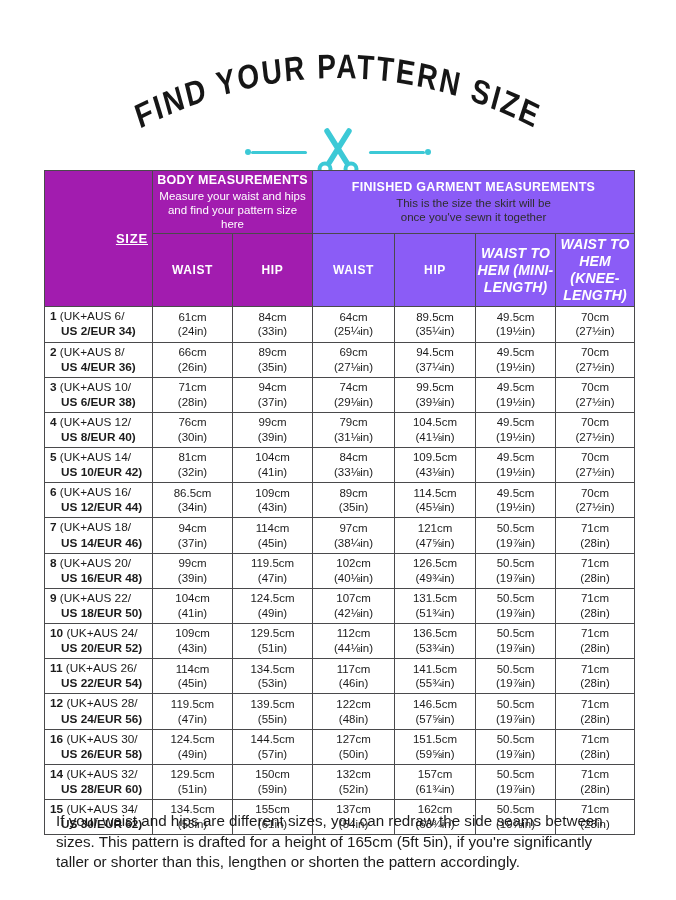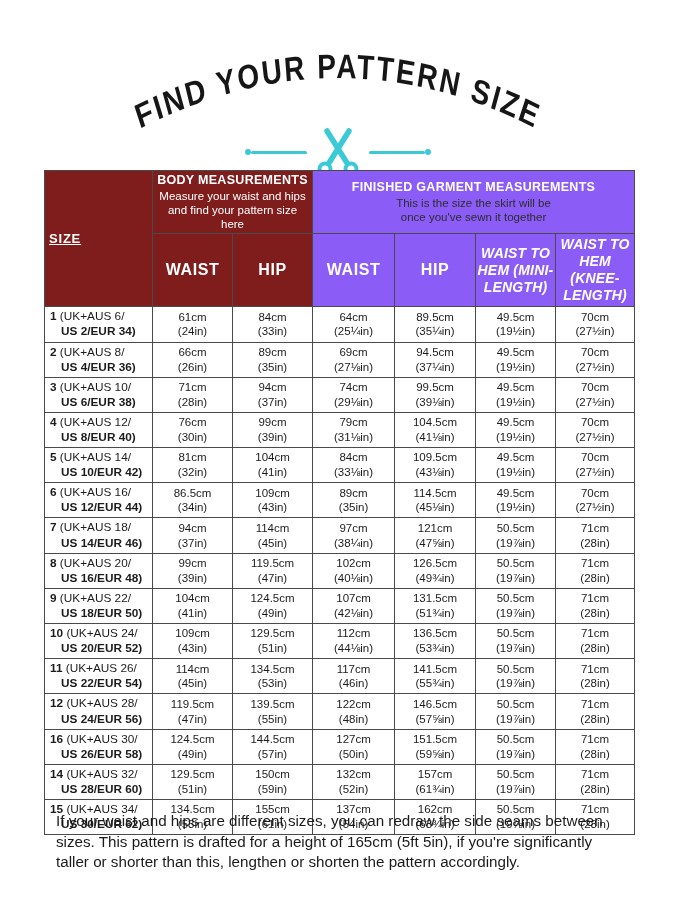--- a/index.html
+++ b/index.html
@@ -19,31 +19,31 @@
   .div-seg { display: flex; align-items: center; }
   .dot { width: 6px; height: 6px; border-radius: 50%; background: #3cc9d6; }
   .line { width: 56px; height: 3px; background: #3cc9d6; border-radius: 2px; }
 
   
   table.size-table {
     position: absolute; top: 170px; left: 44px;
     width: 590px; border-collapse: collapse; table-layout: fixed;
   }
   .size-table th, .size-table td { border: 1px solid #4a4a4c; }
-  .teal { background: #7f1d1d; }
+  .teal { background: #a21caf; }
   .pink { background: #8b5cf6; }
 
   thead .group-row th { height: 62px; vertical-align: middle; padding: 2px 4px; }
   thead .col-row th { height: 46px; vertical-align: middle; padding: 2px 1px; }
 
-  .size-head { color: #ffffff; font-size: 13px; font-weight: 700; letter-spacing: 0.8px; text-align: left; text-decoration: underline; }
+  .size-head { color: #ffffff; font-size: 13px; font-weight: 700; letter-spacing: 0.8px; text-align: right; text-decoration: underline; }
   .group-title { font-size: 12.5px; font-weight: 700; color: #ffffff; letter-spacing: 0.3px; text-align: center; }
   .group-sub { font-size: 11.5px; font-weight: 400; color: #ffffff; line-height: 1.22; margin-top: 2px; text-align: center; white-space: pre-line; }
   .pink .group-sub { color: #2d2d2d; }
-  .col-label { font-size: 16px; font-weight: 700; color: #ffffff; letter-spacing: 0.6px; text-align: center; }
+  .col-label { font-size: 12px; font-weight: 700; color: #ffffff; letter-spacing: 0.6px; text-align: center; }
   .col-label.small { font-size: 14px; line-height: 1.22; white-space: pre-line; letter-spacing: 0.2px; font-style: italic; }
 
   tbody td {
     height: 34.4px; text-align: center; vertical-align: middle;
     font-size: 11.5px; color: #1c1c1c; line-height: 1.28; padding: 2px 1px;
     background: #ffffff;
   }
   td.size-cell { text-align: left; padding-left: 5px; font-size: 11.8px; }
   td.size-cell .num { font-weight: 700; }
   td.size-cell .l2 { display: inline-block; margin-left: 11px; font-weight: bold; }

